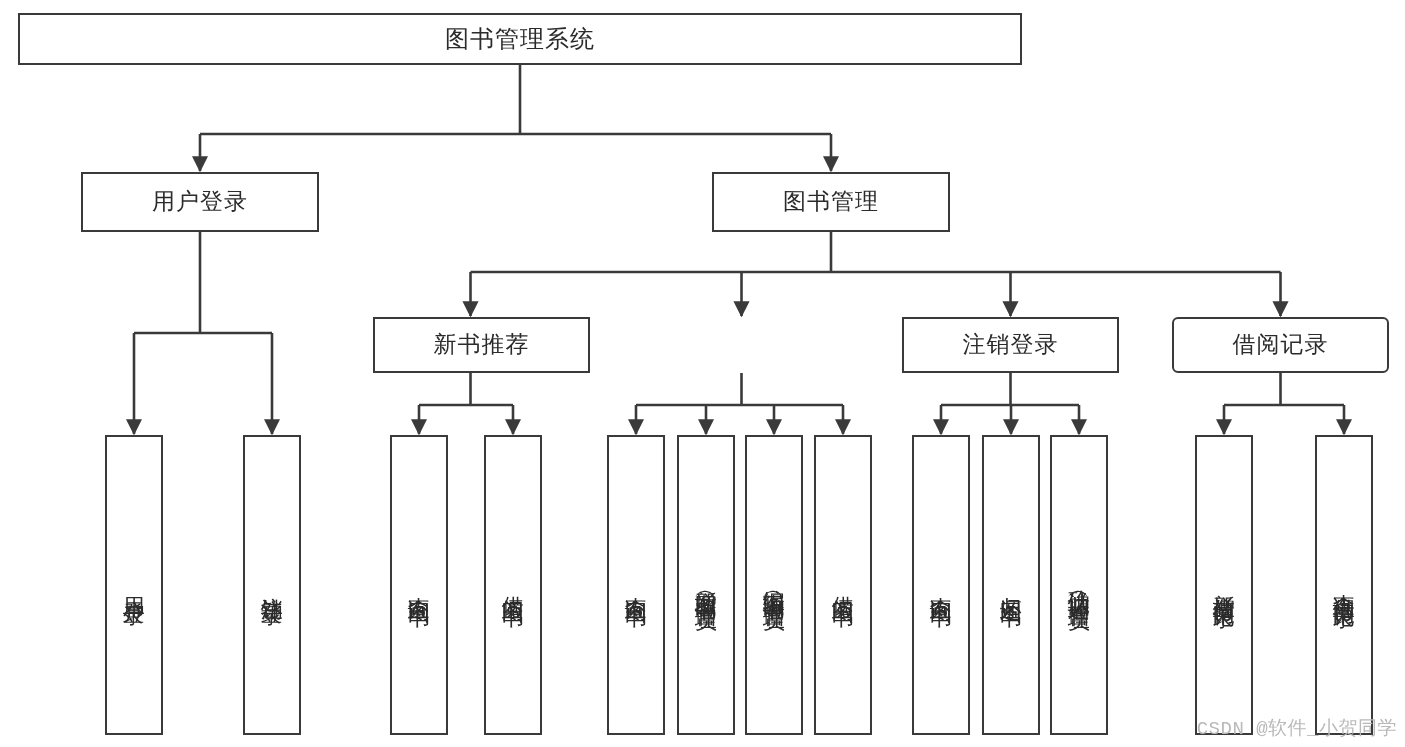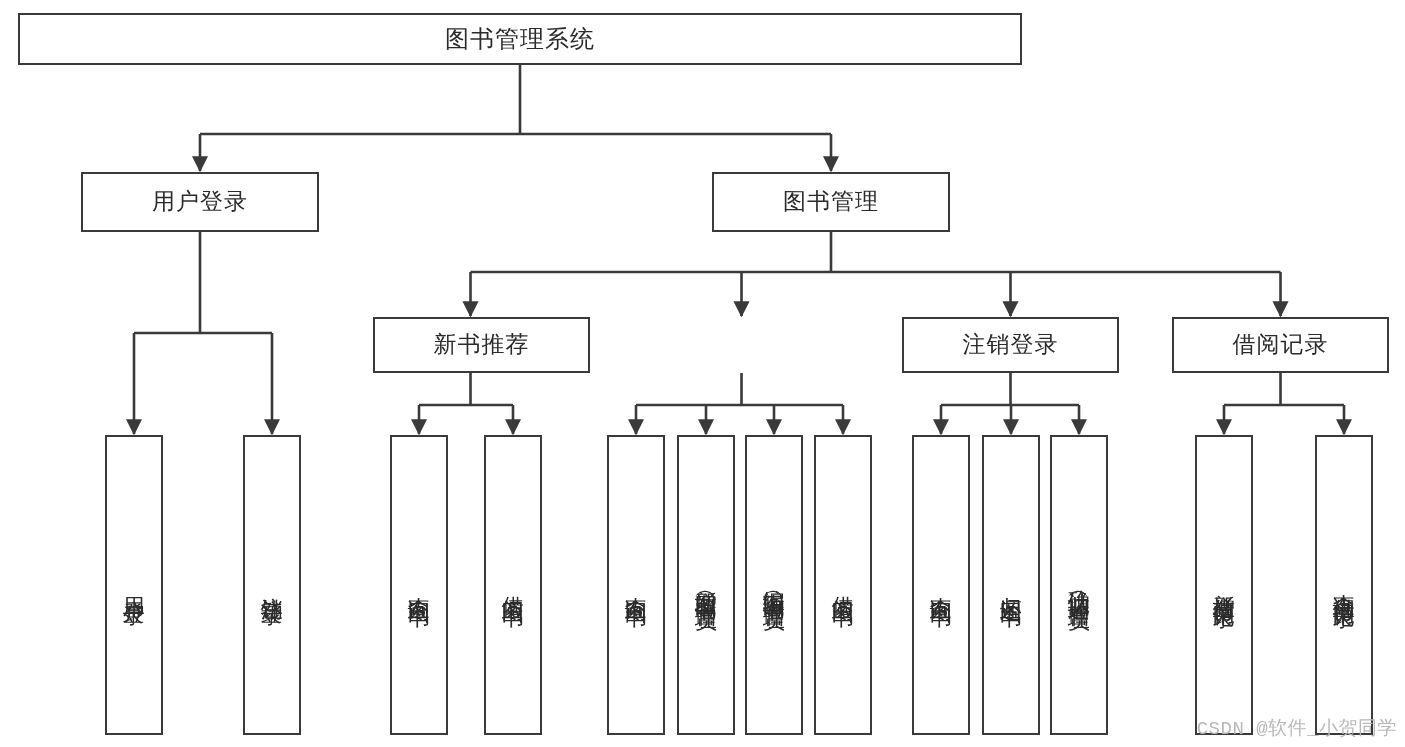--- a/index.html
+++ b/index.html
@@ -127,21 +127,21 @@
   <div class="node horizontal" style="left: 712px; top: 172px; width: 238px; height: 60px; border-color: rgb(58, 58, 58); background: rgb(255, 255, 255); color: rgb(43, 43, 43);">
     <span>图书管理</span>
   </div>
 
   <div class="node horizontal" style="left: 373px; top: 317px; width: 217px; height: 56px; border-color: rgb(58, 58, 58); background: rgb(255, 255, 255); color: rgb(43, 43, 43);">
     <span>新书推荐</span>
   </div>
   <div class="node horizontal" style="left: 902px; top: 317px; width: 217px; height: 56px; border-color: rgb(58, 58, 58); background: rgb(255, 255, 255); color: rgb(43, 43, 43);">
     <span>注销登录</span>
   </div>
-  <div class="node horizontal" style="left: 1172px; top: 317px; width: 217px; height: 56px; border-color: rgb(58, 58, 58); background: rgb(255, 255, 255); color: rgb(43, 43, 43);">
+  <div class="node horizontal" style="left: 1172px; top: 317px; width: 217px; height: 56px; border-color: rgb(58, 58, 58); background: rgb(255, 255, 255); color: rgb(43, 43, 43); border-radius: 6px;">
     <span>借阅记录</span>
   </div>
 
   <div class="node leaf" style="left: 105px; top: 435px; width: 58px; height: 300px; border-color: rgb(58, 58, 58); background: rgb(255, 255, 255); color: rgb(43, 43, 43);">
     <span class="vtext">用户登录</span>
   </div>
   <div class="node leaf" style="left: 243px; top: 435px; width: 58px; height: 300px; border-color: rgb(58, 58, 58); background: rgb(255, 255, 255); color: rgb(43, 43, 43);">
     <span class="vtext">注销登录</span>
   </div>
 

